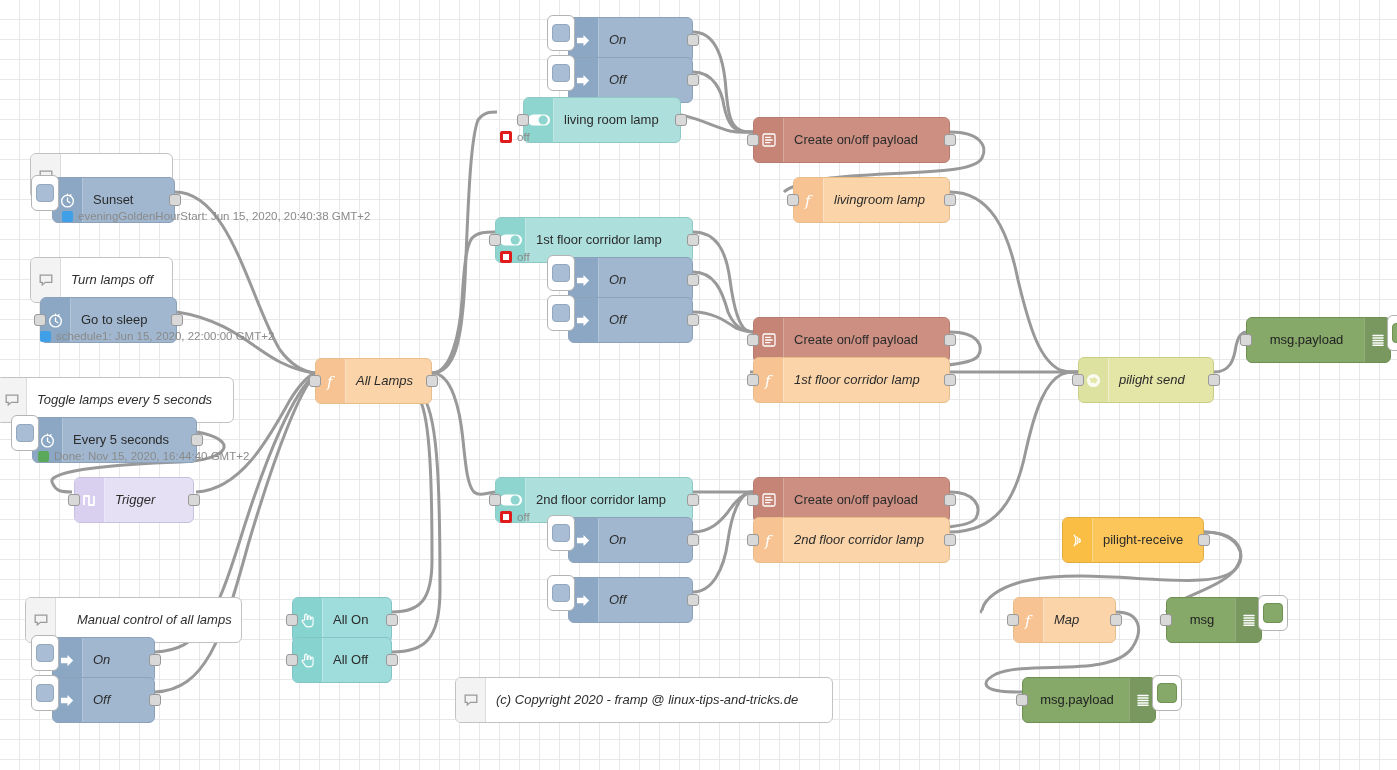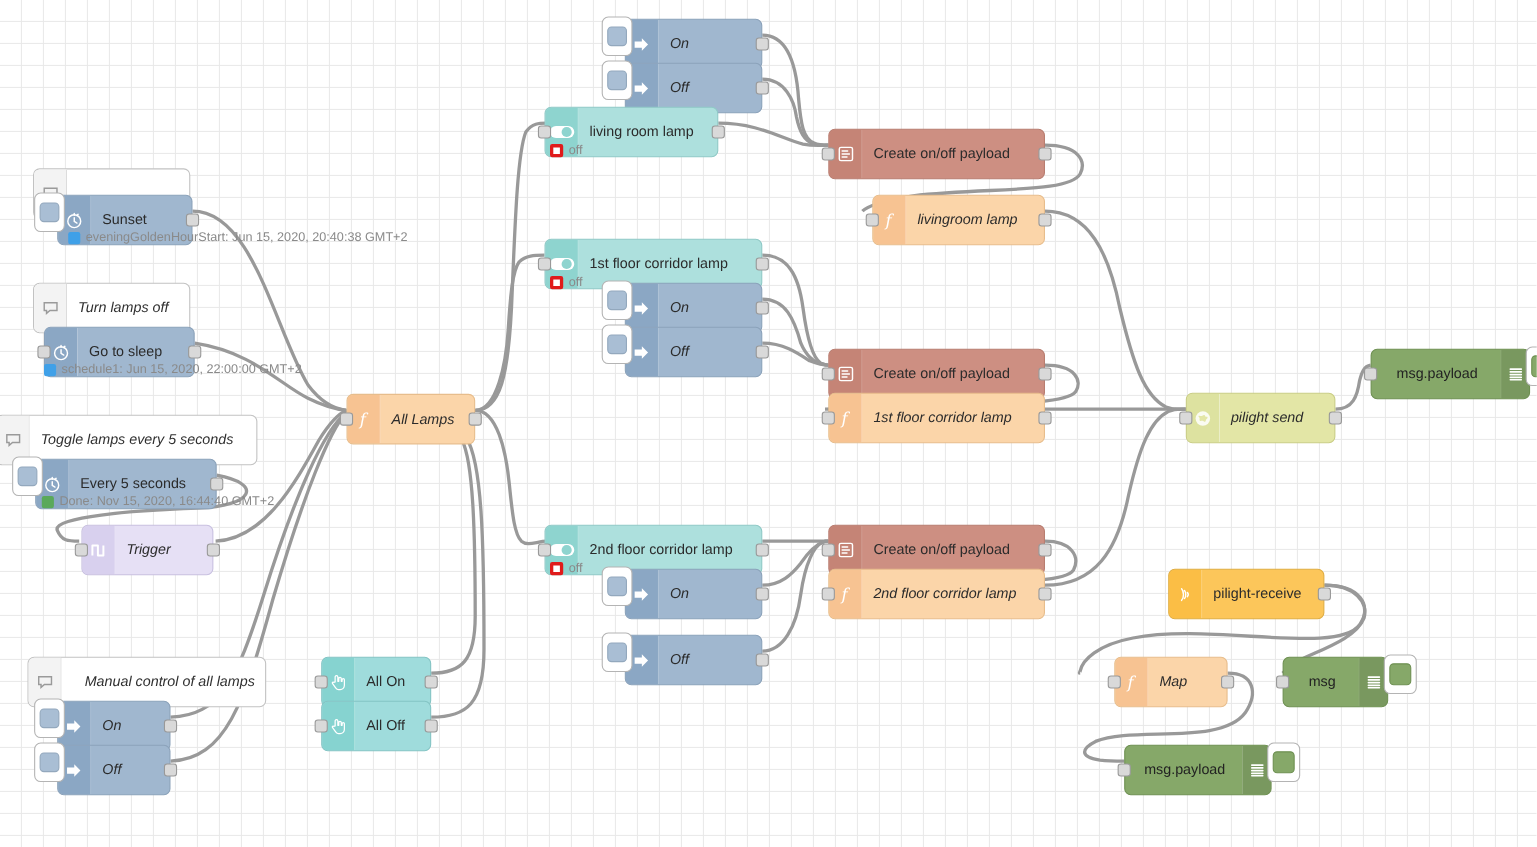--- a/index.html
+++ b/index.html
@@ -236,20 +236,28 @@
 
   <div class="node n-comment" style="left:25px; top:597px; width:217px;gap:11px;">
     <span class="ic">
       <svg width="16" height="16" viewBox="0 0 16 16">
           <path d="M2.2 3.2h11.6v7.1H7.4l-3.1 2.6v-2.6H2.2z" fill="none" stroke="#9a9a9a" stroke-width="1.3"></path>
         </svg>
     </span>
     <span class="lbl">Manual control of all lamps</span>
   </div>
 
+  <div class="node n-comment" style="left:455px; top:677px; width:378px;">
+    <span class="ic">
+      <svg width="16" height="16" viewBox="0 0 16 16">
+          <path d="M2.2 3.2h11.6v7.1H7.4l-3.1 2.6v-2.6H2.2z" fill="none" stroke="#9a9a9a" stroke-width="1.3"></path>
+        </svg>
+    </span>
+    <span class="lbl">(c) Copyright 2020 - framp @ linux-tips-and-tricks.de</span>
+  </div>
 
   <div class="node n-timer" style="left:52px; top:177px; width:123px;">
     <span class="btnpad">
         <i></i>
       </span>
     <span class="ic">
       <svg width="17" height="17" viewBox="0 0 18 18">
           <circle cx="9" cy="9.6" r="6.2" fill="none" stroke="#fff" stroke-width="1.4"></circle>
           <path d="M9 6.2v3.6l2.6 1.6" fill="none" stroke="#fff" stroke-width="1.4" stroke-linecap="round"></path>
           <path d="M9 2.2v1.6M12.7 2.9l-1 1.3" fill="none" stroke="#fff" stroke-width="1.4" stroke-linecap="round"></path>
@@ -388,21 +396,21 @@
       </span>
     <span class="ic">
       <svg width="17" height="15" viewBox="0 0 18 16">
           <path d="M2 5h7V2l6 6-6 6v-3H2" fill="#fff"></path>
         </svg>
     </span>
     <span class="lbl">Off</span>
     <span class="port out"></span>
   </div>
 
-  <div class="node n-switchui" style="left:495px; top:97px; width:158px;">
+  <div class="node n-switchui" style="left:523px; top:97px; width:158px;">
     <span class="ic">
       <svg width="24" height="14" viewBox="0 0 26 15">
           <rect x="1" y="1.5" width="24" height="12" rx="6" fill="#fff"></rect>
           <circle cx="17.5" cy="7.5" r="5" fill="#8ed4cf"></circle>
         </svg>
     </span>
     <span class="lbl">living room lamp</span>
     <span class="port in"></span>
     <span class="port out"></span>
   </div>

